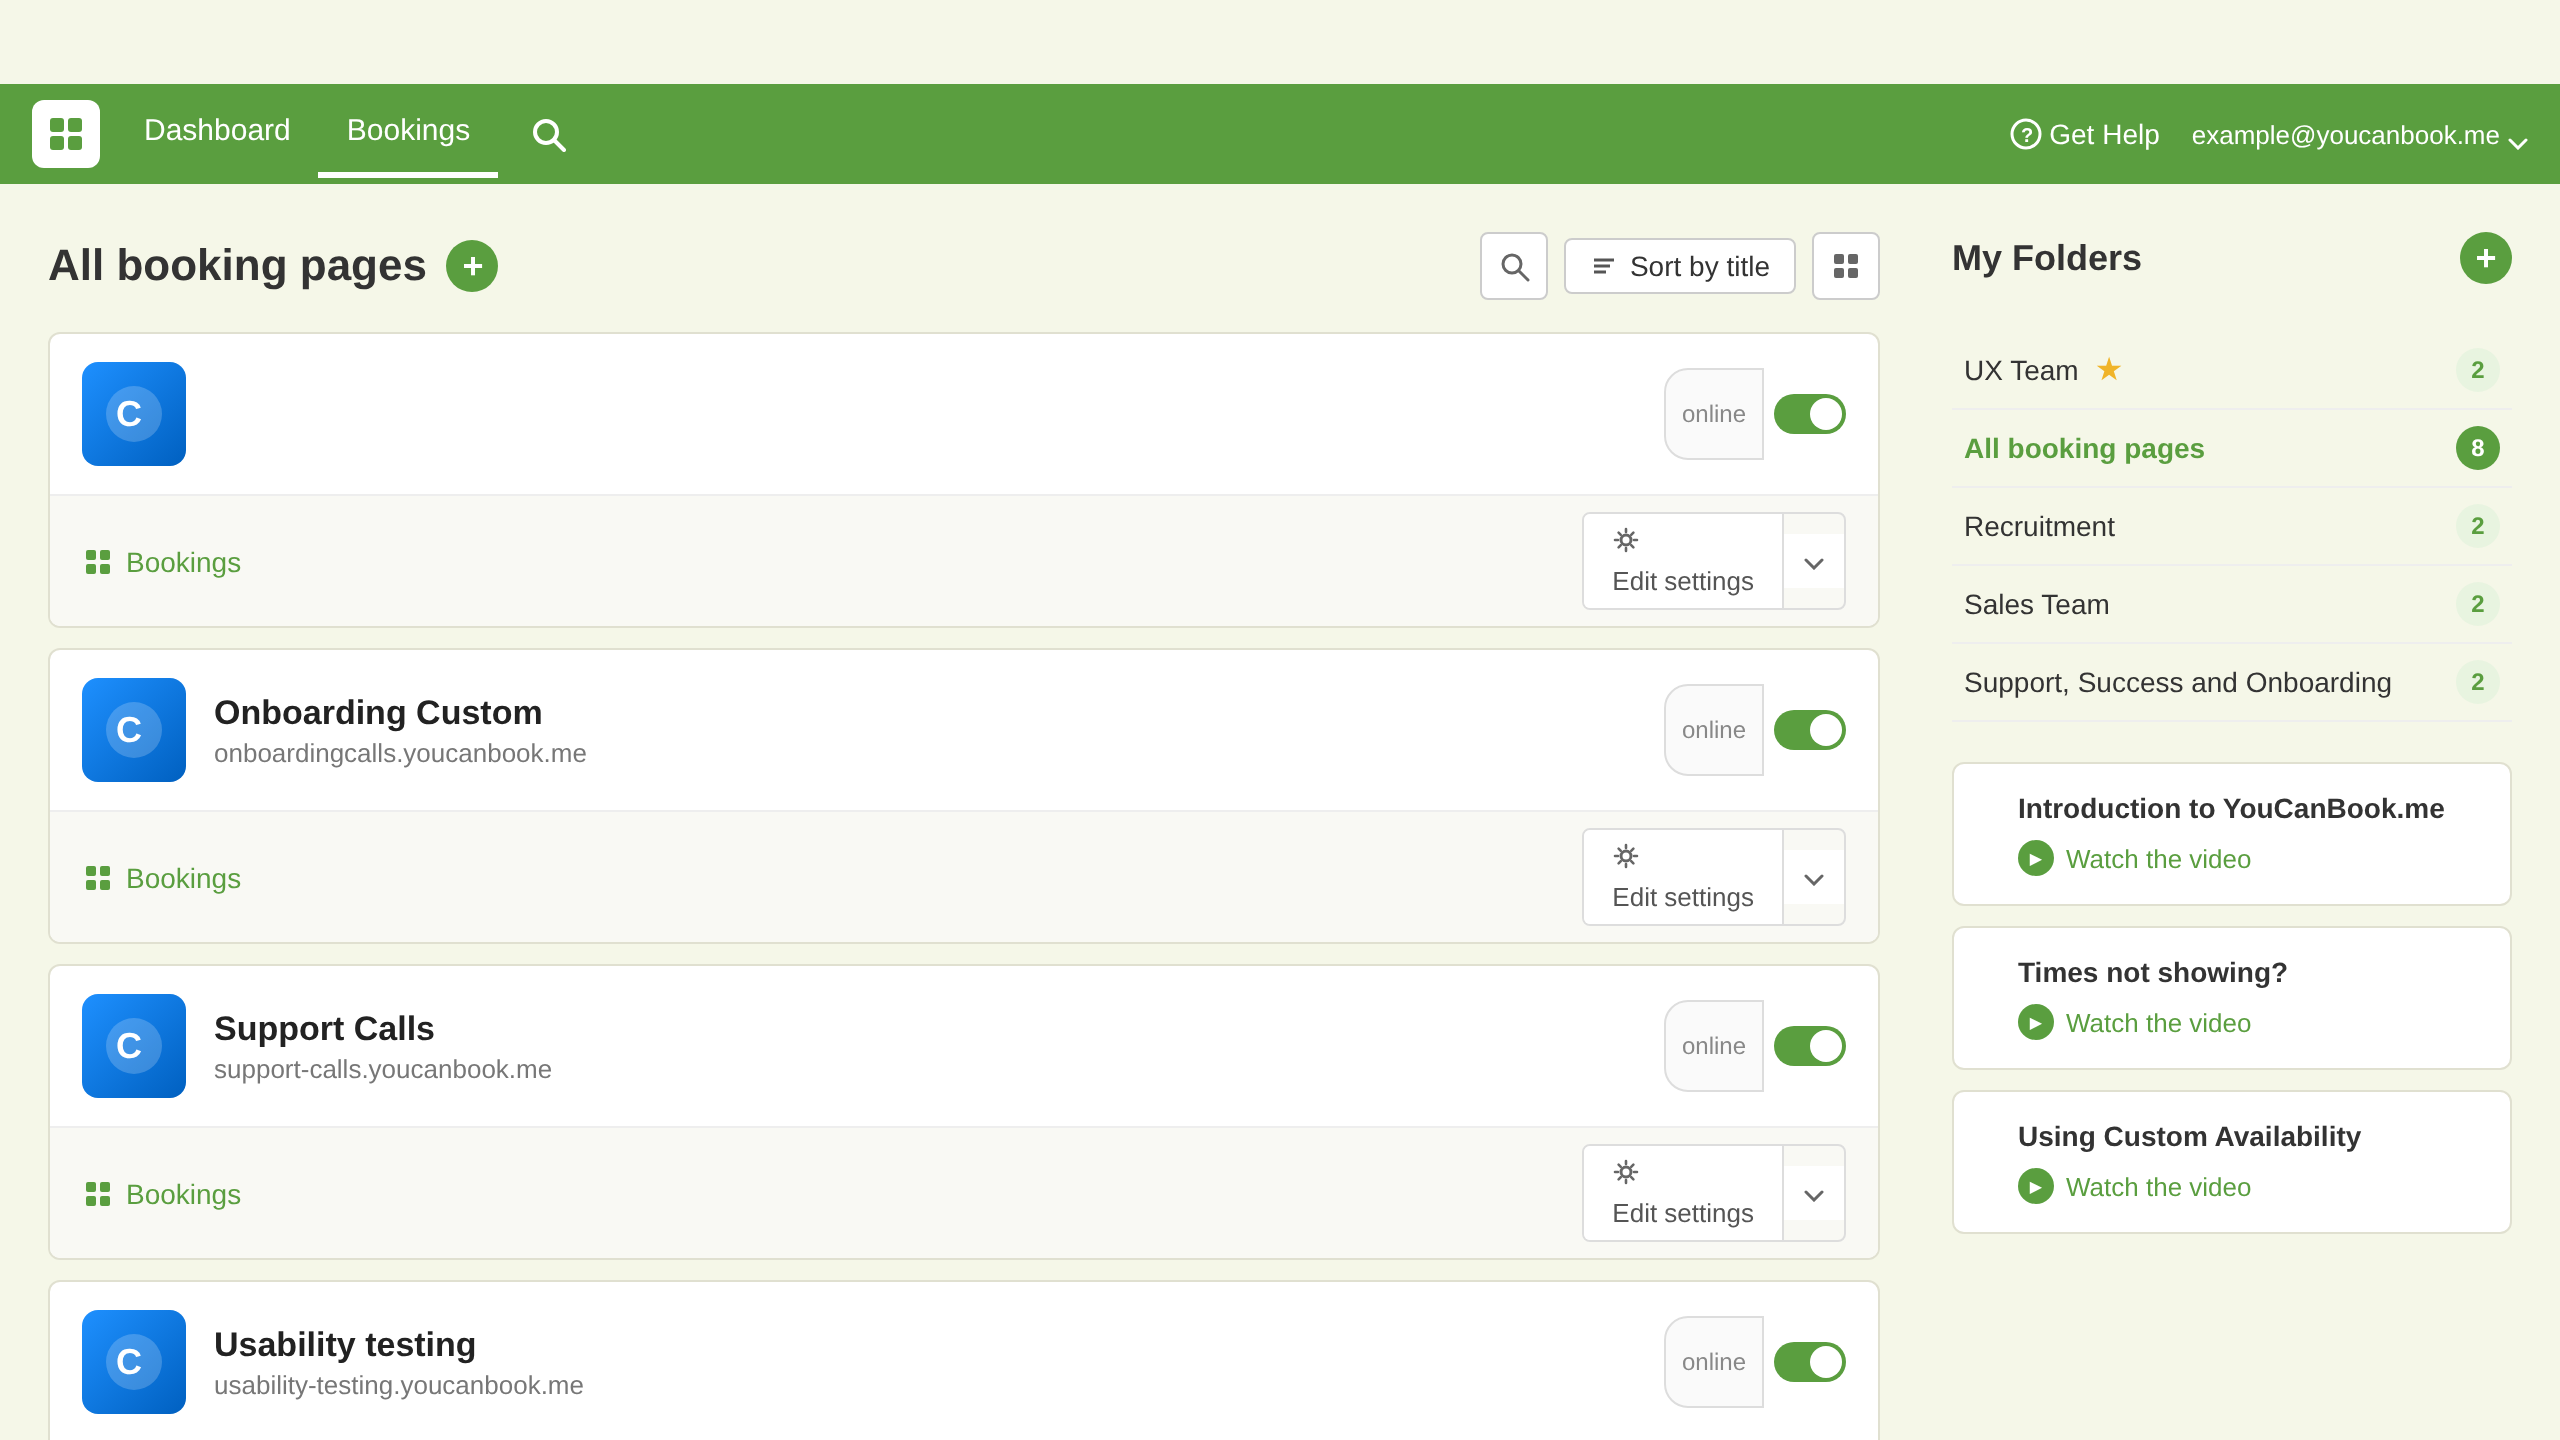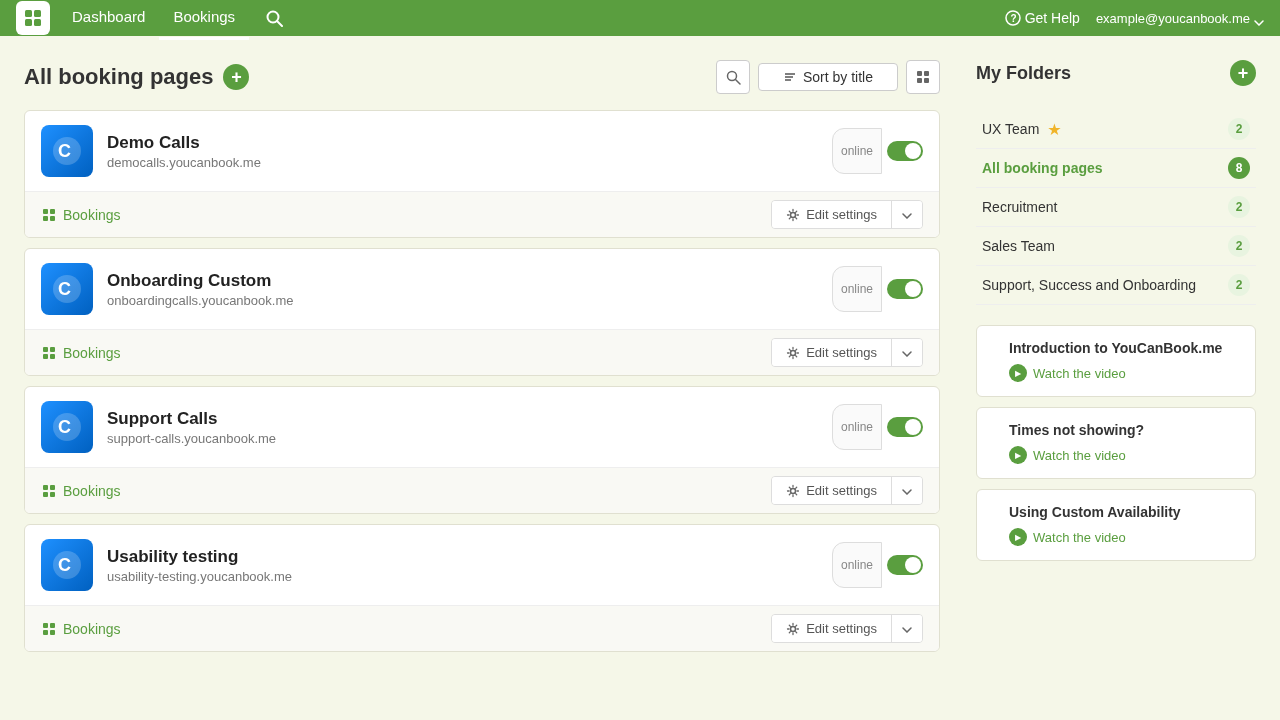--- a/index.html
+++ b/index.html
@@ -1,25 +1,26 @@
 <!DOCTYPE html>
 <html><head>
   <meta charset="utf-8">
   <style>
     * { box-sizing: border-box; margin: 0; padding: 0; }
     body { font-family: -apple-system, BlinkMacSystemFont, 'Segoe UI', sans-serif; background: #f5f7e8; min-height: 720px; }
 
     
     .navbar {
       background: #5a9e3f;
-      height: 36px;
+      height: 50px;
       display: flex;
       align-items: center;
       padding: 0 16px;
       justify-content: space-between;
+      margin-top: 42px;
     }
     .navbar-left { display: flex; align-items: center; gap: 8px; }
     .navbar-logo {
       width: 34px; height: 34px;
       background: #fff;
       border-radius: 6px;
       display: flex; align-items: center; justify-content: center;
       color: #5a9e3f;
       font-weight: 900;
       font-size: 18px;
@@ -73,21 +74,21 @@
       background: #fff;
       display: flex; align-items: center; justify-content: center;
       cursor: pointer;
       color: #555;
     }
     .sort-btn {
       display: flex; align-items: center; gap: 6px;
       border: 1px solid #ccc;
       border-radius: 4px;
       background: #fff;
-      padding: 5px 24px;
+      padding: 5px 12px;
       font-size: 14px;
       color: #333;
       cursor: pointer;
     }
     .list-view-btn {
       width: 34px; height: 34px;
       border: 1px solid #ccc;
       border-radius: 4px;
       background: #fff;
       display: flex; align-items: center; justify-content: center;
@@ -162,26 +163,27 @@
       cursor: pointer;
     }
     .edit-settings-btn {
       display: flex; align-items: center; gap: 0;
       border: 1px solid #ddd;
       border-radius: 4px;
       overflow: hidden;
       cursor: pointer;
     }
     .edit-settings-main {
-      display: flex; align-items: flex-end; gap: 6px;
+      display: flex; align-items: flex-start; gap: 6px;
       padding: 6px 14px;
       background: #fff;
       color: #555;
       font-size: 13px;
       border-right: 1px solid #ddd;
+      flex-direction: column;
     }
     .edit-settings-dropdown {
       padding: 6px 10px;
       background: #fff;
       color: #555;
       font-size: 13px;
     }
 
     
     .sidebar { width: 280px; flex-shrink: 0; }
@@ -328,24 +330,20 @@
     <div id="booking-cards">
         <div class="booking-card">
       <div class="booking-card-top">
         <div class="booking-card-info">
           <div class="booking-avatar">
             <svg width="32" height="32" viewBox="0 0 32 32" fill="none">
               <circle cx="16" cy="16" r="14" fill="white" fill-opacity="0.2"></circle>
               <text x="7" y="22" font-size="18" fill="white" font-weight="900">C</text>
             </svg>
           </div>
-          <div>
-            <div class="booking-name">Demo Calls</div>
-            <div class="booking-url">democalls.youcanbook.me</div>
-          </div>
         </div>
         <div class="booking-status">
           <span class="status-label">online</span>
           <div class="status-toggle"></div>
         </div>
       </div>
       <div class="booking-card-bottom">
         <div class="bookings-link">
           <svg width="16" height="16" viewBox="0 0 16 16" fill="none">
             <rect x="2" y="2" width="5" height="5" rx="1" fill="#5a9e3f"></rect>

